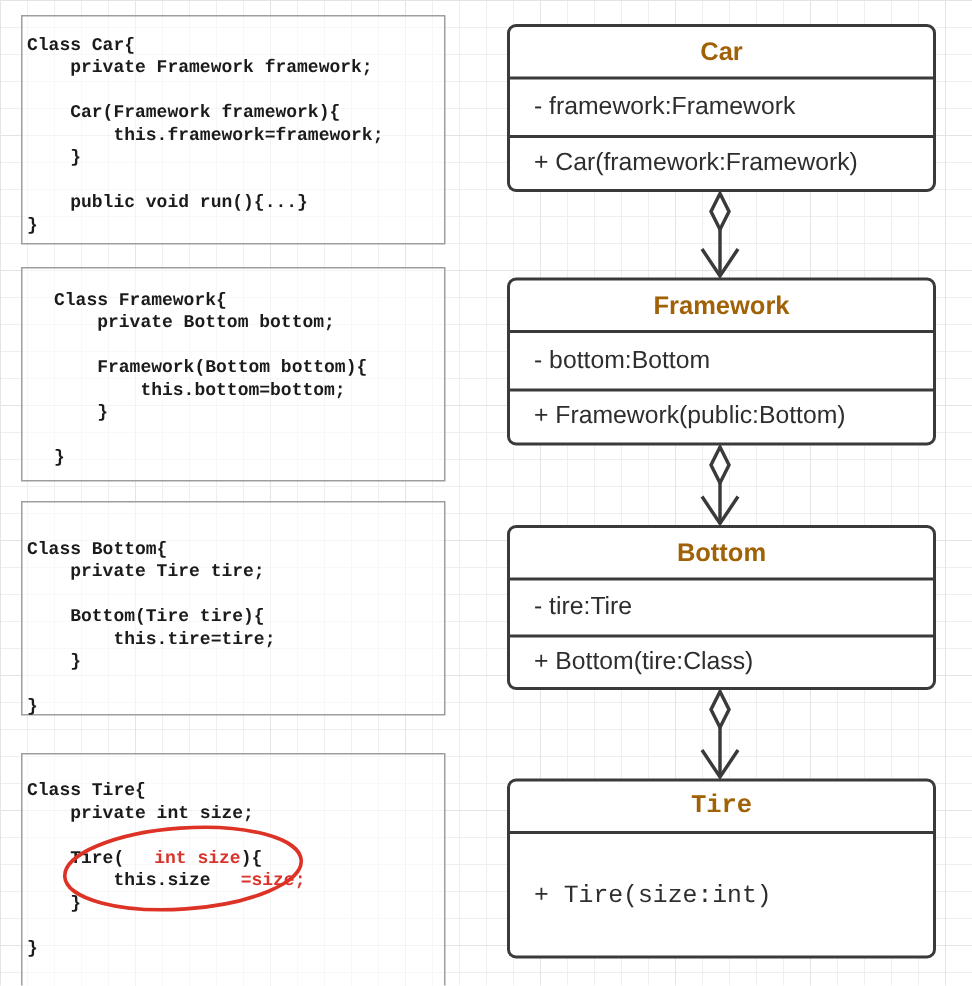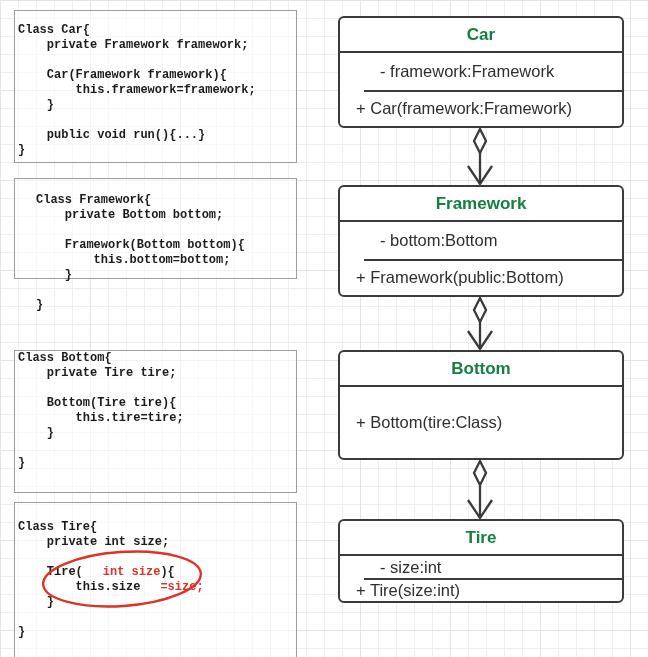--- a/index.html
+++ b/index.html
@@ -18,44 +18,44 @@
 
   
   .code-panel{
     position:absolute;left:14px;width:283px;box-sizing:border-box;
     border:1px solid #9e9e9e;background:rgba(255,255,255,0.55);
     font-family:"Liberation Mono","DejaVu Sans Mono",monospace;
     font-weight:bold;font-size:12px;line-height:15px;
     color:#1b1b1b;white-space:pre;padding:12px 2px 0 3px;
   }
   .p0{top:10px;height:153px;}
-  .p1{top:178px;height:101px;padding-top:14px;padding-left:21px;}
-  .p2{top:350px;height:143px;padding-top:0;}
+  .p1{top:178px;height:143px;padding-top:14px;padding-left:21px;}
+  .p2{top:334px;height:143px;padding-top:24px;}
   .p3{top:502px;height:176px;padding-top:17px;}
   .code-line{height:15px;}
   .hl{color:#d9342b;margin-left:20px;}
 
   
   .uml{
     position:absolute;left:338px;width:286px;box-sizing:border-box;
     border:2.5px solid #3a3a3a;border-radius:6px;background:#fff;
     display:flex;flex-direction:column;color:#2e2e2e;
   }
   .u0{top:16px;height:112px;}
   .u1{top:185px;height:112px;}
   .u2{top:350px;height:110px;}
-  .u3{top:519px;height:84px;}
+  .u3{top:519px;height:120px;font-family:Liberation Mono, monospace;}
   .uml-title{
     flex:0 0 33px;display:flex;align-items:center;justify-content:center;
-    font-weight:bold;font-size:17px;color:#15803d;
+    font-weight:bold;font-size:17px;color:#a16207;
     border-bottom:2.5px solid #3a3a3a;
   }
   .uml-attr{
     flex:1.08;display:flex;align-items:center;padding:0 0 0 16px;
-    font-size:16.5px;border-bottom:2.5px solid #3a3a3a;margin-left:24px;
+    font-size:16.5px;border-bottom:2.5px solid #3a3a3a;
   }
   .uml-method{
     flex:1;display:flex;align-items:center;padding:0 0 0 16px;
     font-size:16.5px;
     text-align:center;
   }
 
   
   .conn{position:absolute;left:464px;width:32px;overflow:visible;}
   .c1{top:128px;height:58px;}
@@ -87,26 +87,26 @@
   </div>
 
   <div class="uml u1">
     <div class="uml-title">Framework</div>
     <div class="uml-attr">- bottom:Bottom</div>
     <div class="uml-method">+ Framework(public:Bottom)</div>
   </div>
 
   <div class="uml u2">
     <div class="uml-title">Bottom</div>
+    <div class="uml-attr">- tire:Tire</div>
     <div class="uml-method">+ Bottom(tire:Class)</div>
   </div>
 
   <div class="uml u3">
     <div class="uml-title">Tire</div>
-    <div class="uml-attr">- size:int</div>
     <div class="uml-method">+ Tire(size:int)</div>
   </div>
 
   <svg class="conn c1" viewBox="0 0 32 58">
     <polygon points="16,1 22,13 16,25 10,13" fill="#fff"></polygon>
     <line x1="16" y1="25" x2="16" y2="56"></line>
     <polyline points="4,38 16,56 28,38" fill="none"></polyline>
   </svg>
 
   <svg class="conn c2" viewBox="0 0 32 54">

